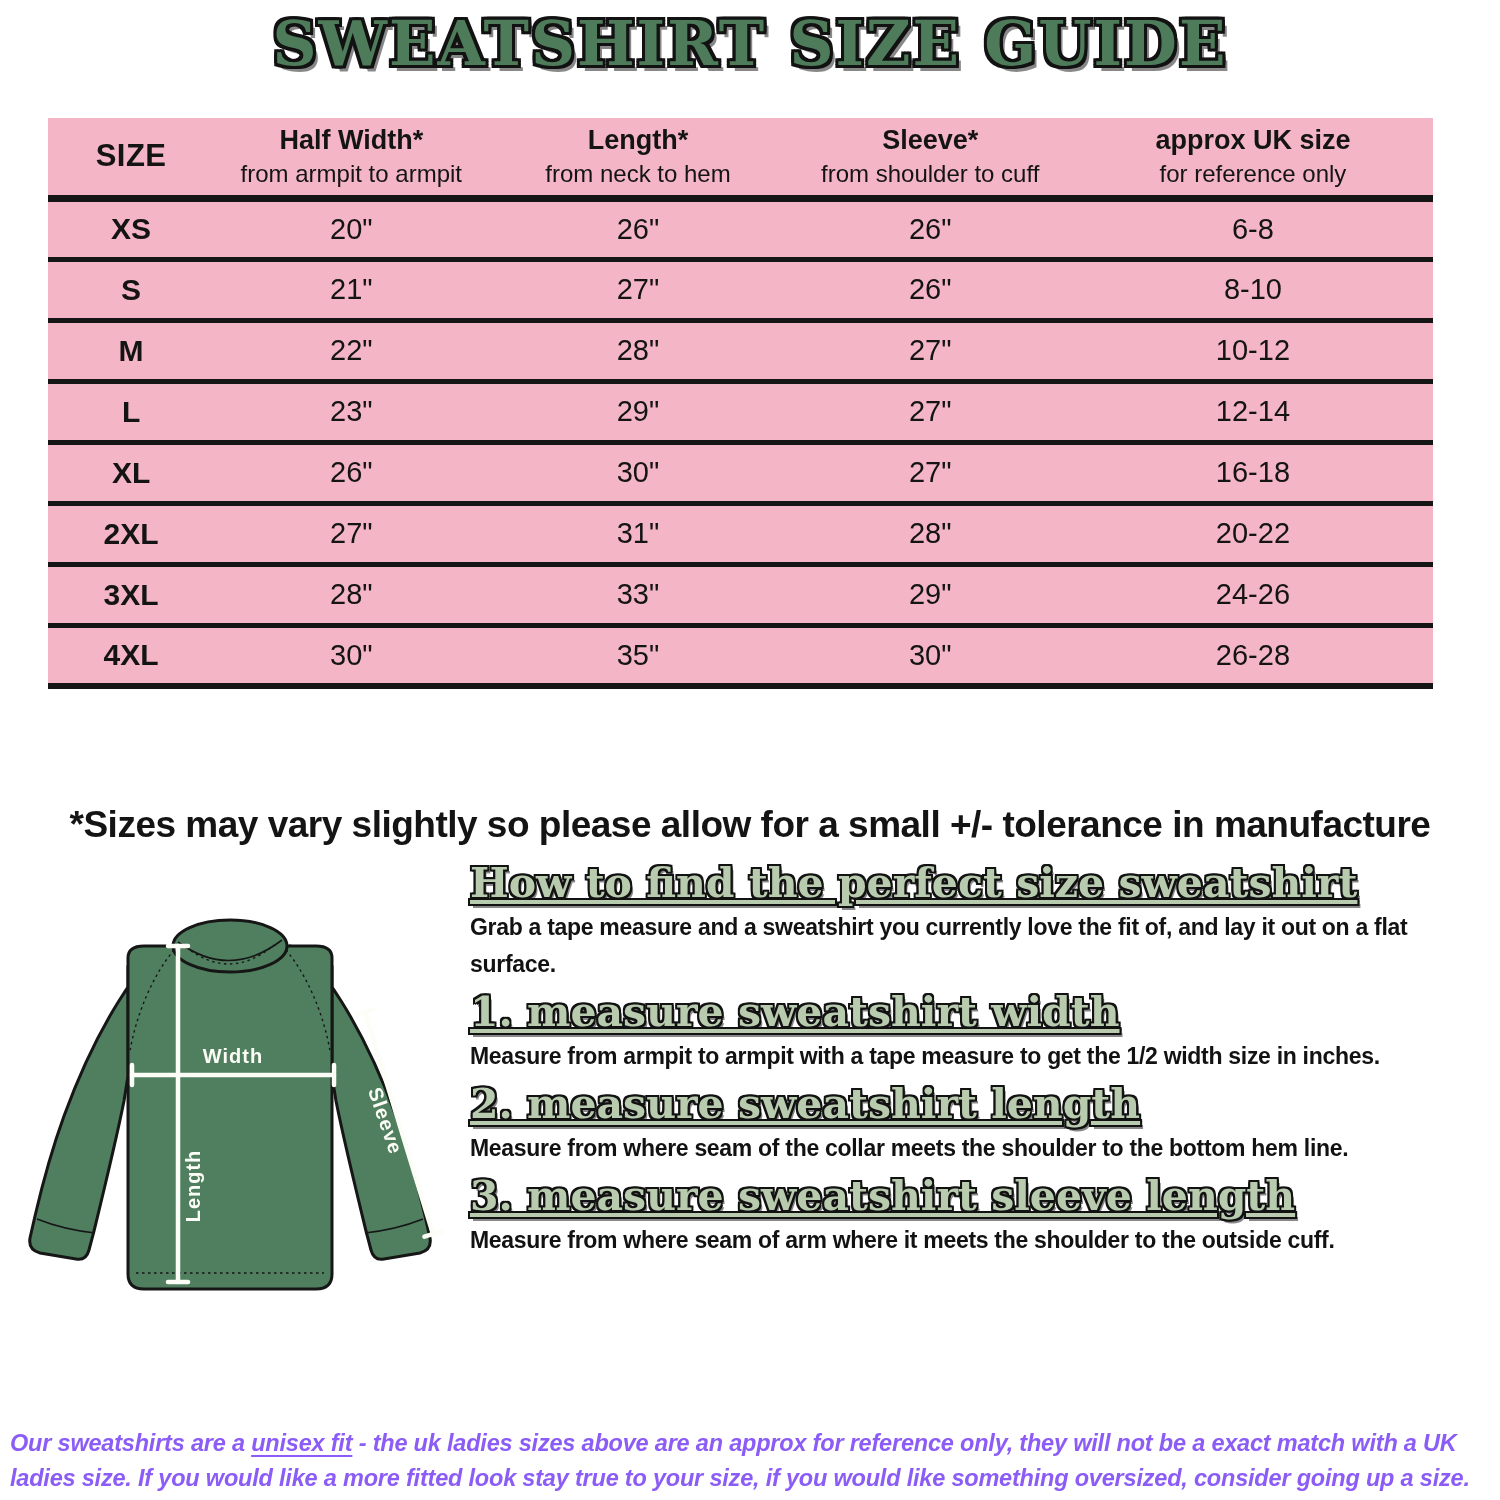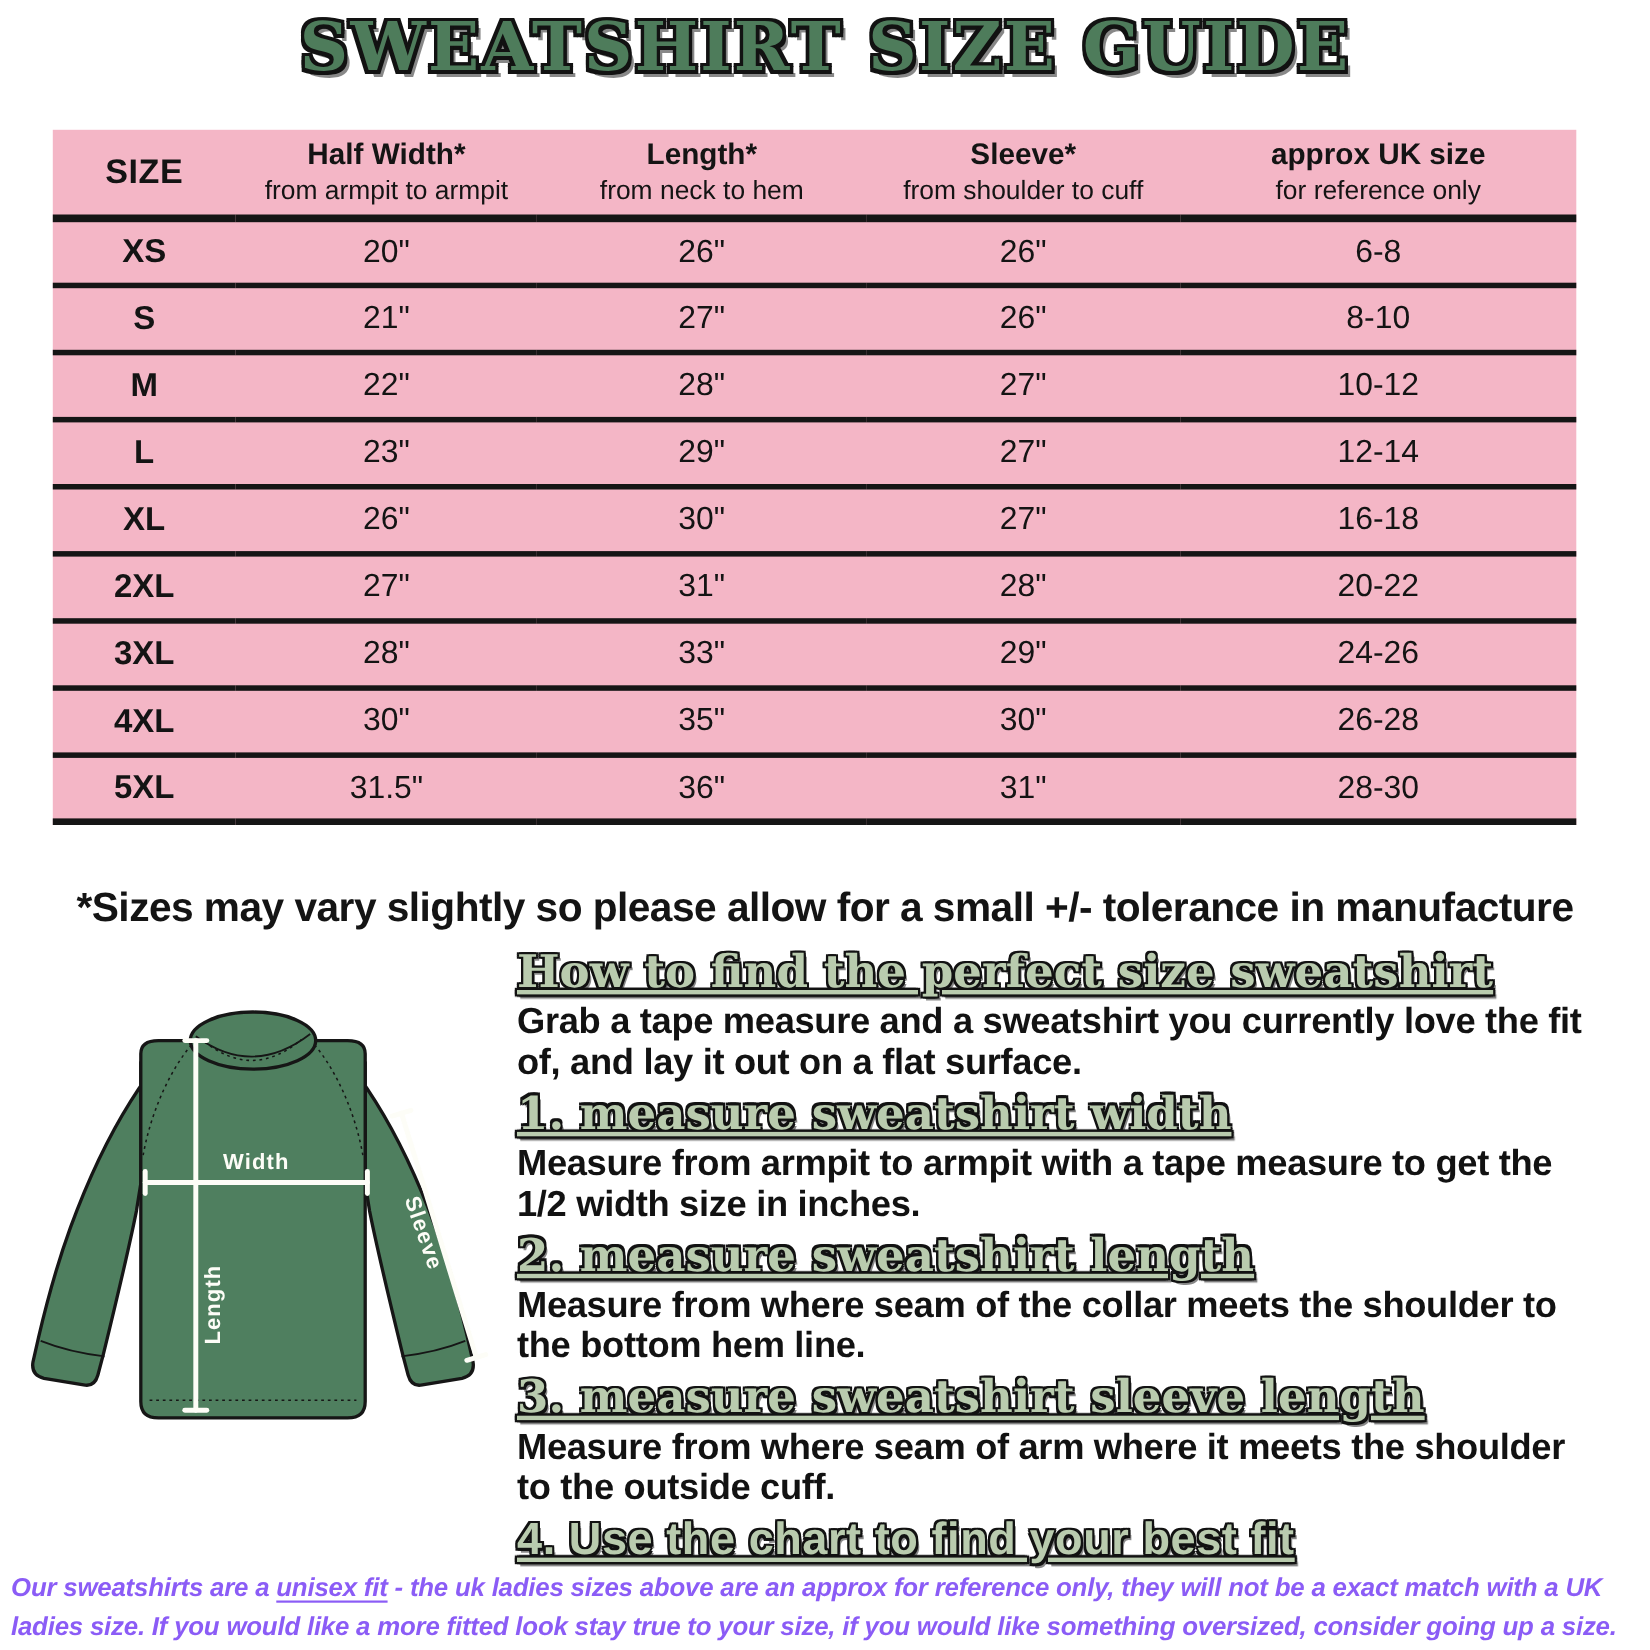--- a/index.html
+++ b/index.html
@@ -51,21 +51,21 @@
       -2px -2px 0 #121212, 2px -2px 0 #121212, -2px 2px 0 #121212, 2px 2px 0 #121212,
       -2px 0 0 #121212, 2px 0 0 #121212, 0 -2px 0 #121212, 0 2px 0 #121212,
       3px 4px 0 rgba(18,18,18,0.5);
     text-decoration: underline;
   }
   .guide h2,.guide h3{margin:0;font-size:41px;line-height:46px;font-weight:bold;}
   .guide h3{margin-top:6px;}
   .serif-head{font-family:"DejaVu Serif",serif;}
   .sans-head{font-family:"Liberation Sans",sans-serif;letter-spacing:0.5px;}
   .guide p{
-    margin:3px 0 0 0;font-size:33px;line-height:37px;font-weight:bold;
+    margin:3px 0 0 0;font-size:23px;line-height:37px;font-weight:bold;
     letter-spacing:-0.3px;color:#121212;
   }
   
   .footer{
     position:absolute;left:10px;top:1426px;width:1480px;
     font-size:23.5px;line-height:1.5;font-weight:bold;font-style:italic;
     letter-spacing:-0.2px;color:#8b5cf6;
   }
   .footer .u{text-decoration:underline;text-underline-offset:4px;text-decoration-thickness:2px;}
   
@@ -167,27 +167,20 @@
         <td class="val-cell">29"</td>
         <td class="val-cell">24-26</td>
       </tr>
       <tr>
         <td class="size-cell">4XL</td>
         <td class="val-cell">30"</td>
         <td class="val-cell">35"</td>
         <td class="val-cell">30"</td>
         <td class="val-cell">26-28</td>
       </tr>
-      <tr>
-        <td class="size-cell">5XL</td>
-        <td class="val-cell">31.5"</td>
-        <td class="val-cell">36"</td>
-        <td class="val-cell">31"</td>
-        <td class="val-cell">28-30</td>
-      </tr>
     </tbody>
   </table>
 
   <div class="tolerance">*Sizes may vary slightly so please allow for a small +/- tolerance in manufacture</div>
 
   <svg class="shirt-svg" width="480" height="530" viewBox="0 0 480 530" xmlns="http://www.w3.org/2000/svg">
 
     <g>
       <path class="shirt-fill" d="M168,60
         C140,70 95,140 62,230
@@ -251,20 +244,19 @@
 
   <div class="guide">
     <h2 class="sage serif-head">How to find the perfect size sweatshirt</h2>
     <p>Grab a tape measure and a sweatshirt you currently love the fit of, and lay it out on a flat surface.</p>
     <h3 class="sage serif-head">1. measure sweatshirt width</h3>
     <p>Measure from armpit to armpit with a tape measure to get the 1/2 width size in inches.</p>
     <h3 class="sage serif-head">2. measure sweatshirt length</h3>
     <p>Measure from where seam of the collar meets the shoulder to the bottom hem line.</p>
     <h3 class="sage serif-head">3. measure sweatshirt sleeve length</h3>
     <p>Measure from where seam of arm where it meets the shoulder to the outside cuff.</p>
-    <h3 class="sage sans-head">4. Use the chart to find your best fit</h3>
   </div>
 
   <div class="footer">
     <span>Our sweatshirts are a </span><span class="u">unisex fit</span><span> - the uk ladies sizes above are an approx for reference only,  they will not be a exact match with a UK ladies size. If you would like a more fitted look stay true to your size, if you would like something oversized, consider going up a size.</span>
   </div>
 
 </div>
 
 </body></html>

